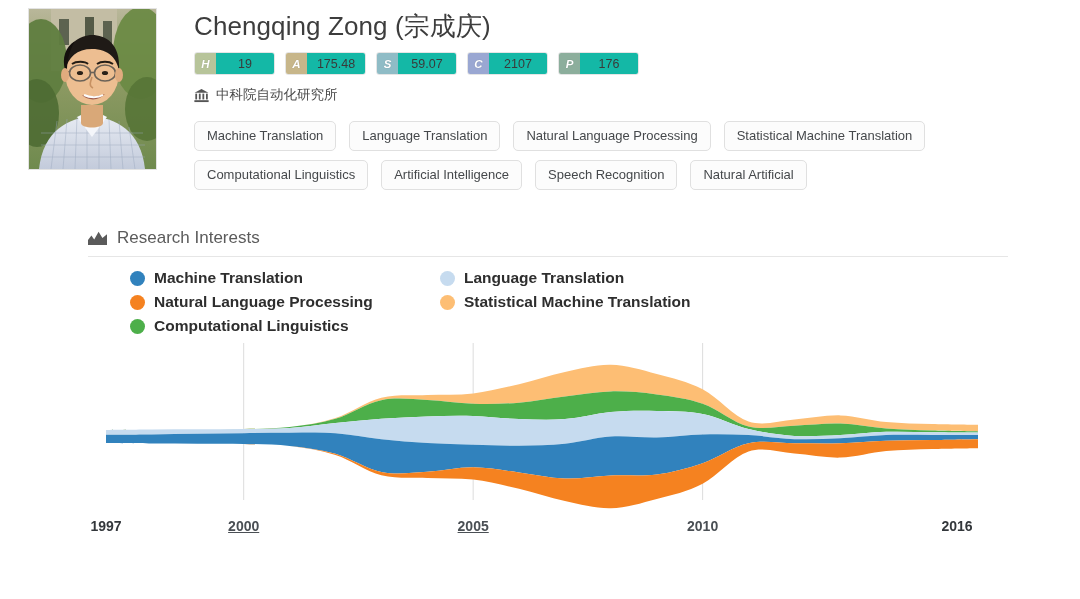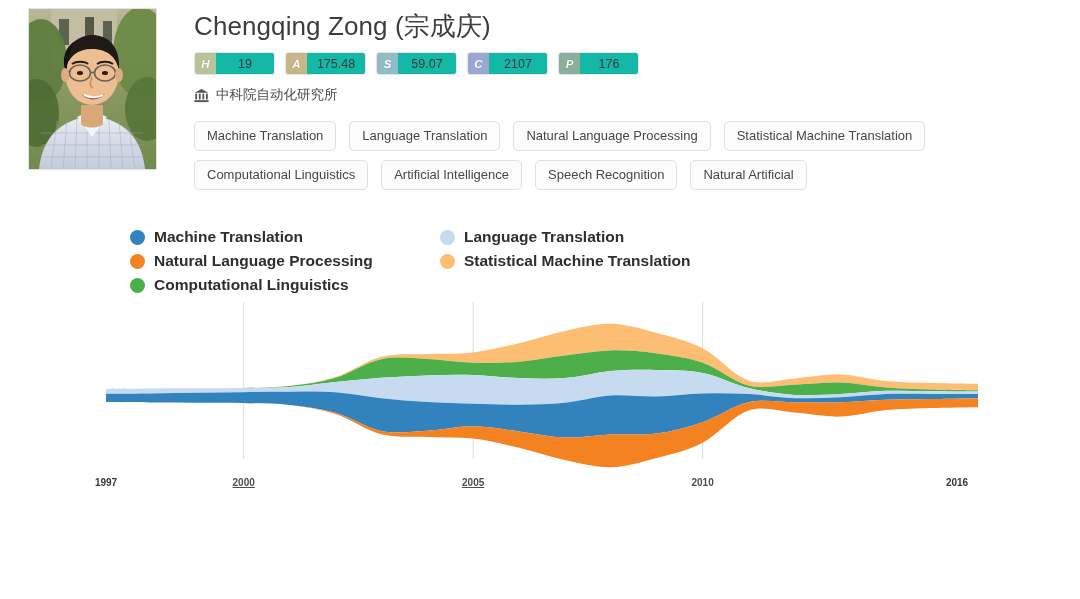--- a/index.html
+++ b/index.html
@@ -172,21 +172,21 @@
   .axis-labels {
     position: relative;
     height: 26px;
     width: 920px;
     margin-left: -2px;
   }
   .axis-label {
     position: absolute;
     top: 0;
     transform: translateX(-50%);
-    font-size: 10px;
+    font-size: 14px;
     color: #33373b;
     font-weight: bold;
   }
   .axis-label.minor {
     color: #4a4f54;
     font-weight: bold;
   }
 </style>
 </head>
 <body>
@@ -319,20 +319,26 @@
       <span class="tag">Artificial Intelligence</span>
       <span class="tag">Speech Recognition</span>
       <span class="tag">Natural Artificial</span>
     </div>
 
   </div>
 </div>
 
 <div class="section">
 
+  <div class="section-head">
+    <svg class="area-icon" width="19" height="15" viewBox="0 0 19 15">
+      <path d="M0 14 L0 9 L3.4 4.4 L6.2 8.6 L10.6 0.8 L14.4 7 L19 3.2 L19 14 Z" fill="#5a5a5a"></path>
+    </svg>
+    <span class="section-title">Research Interests</span>
+  </div>
 
   <div class="legend">
     <div class="legend-item">
       <span class="legend-dot" style="background:#3182bd"></span>
       <span>Machine Translation</span>
     </div>
     <div class="legend-item">
       <span class="legend-dot" style="background:#c6dbef"></span>
       <span>Language Translation</span>
     </div>

